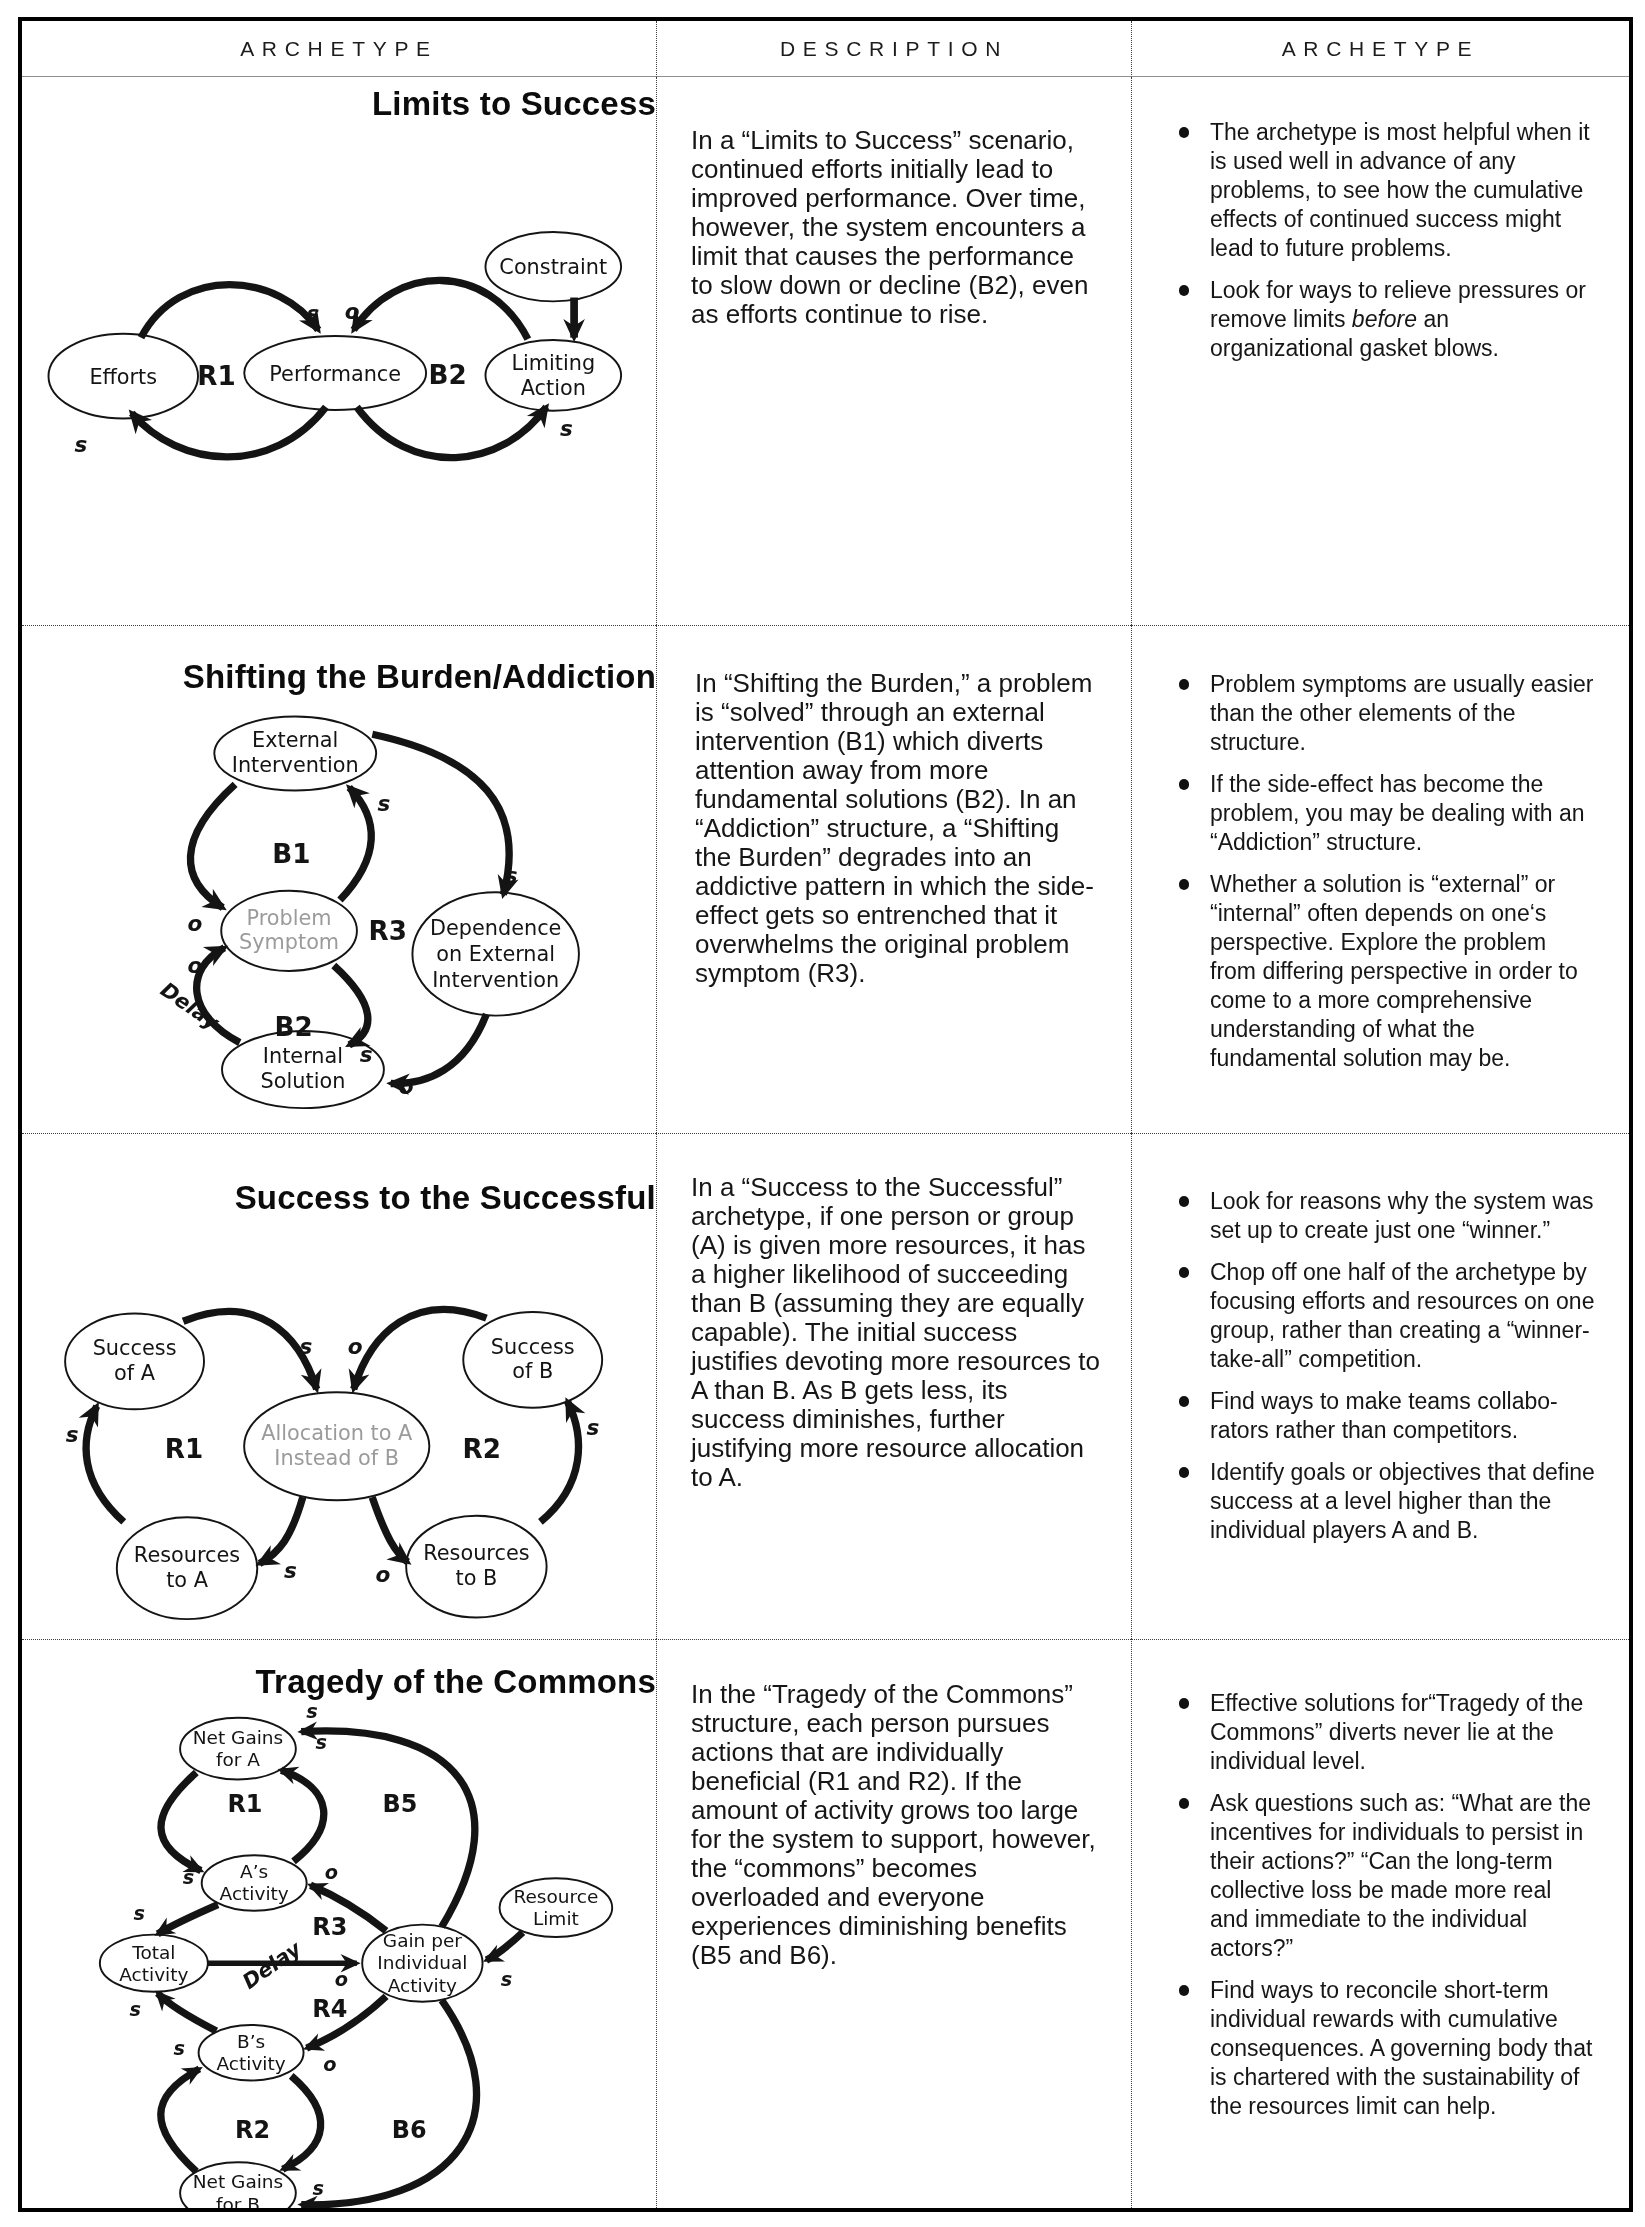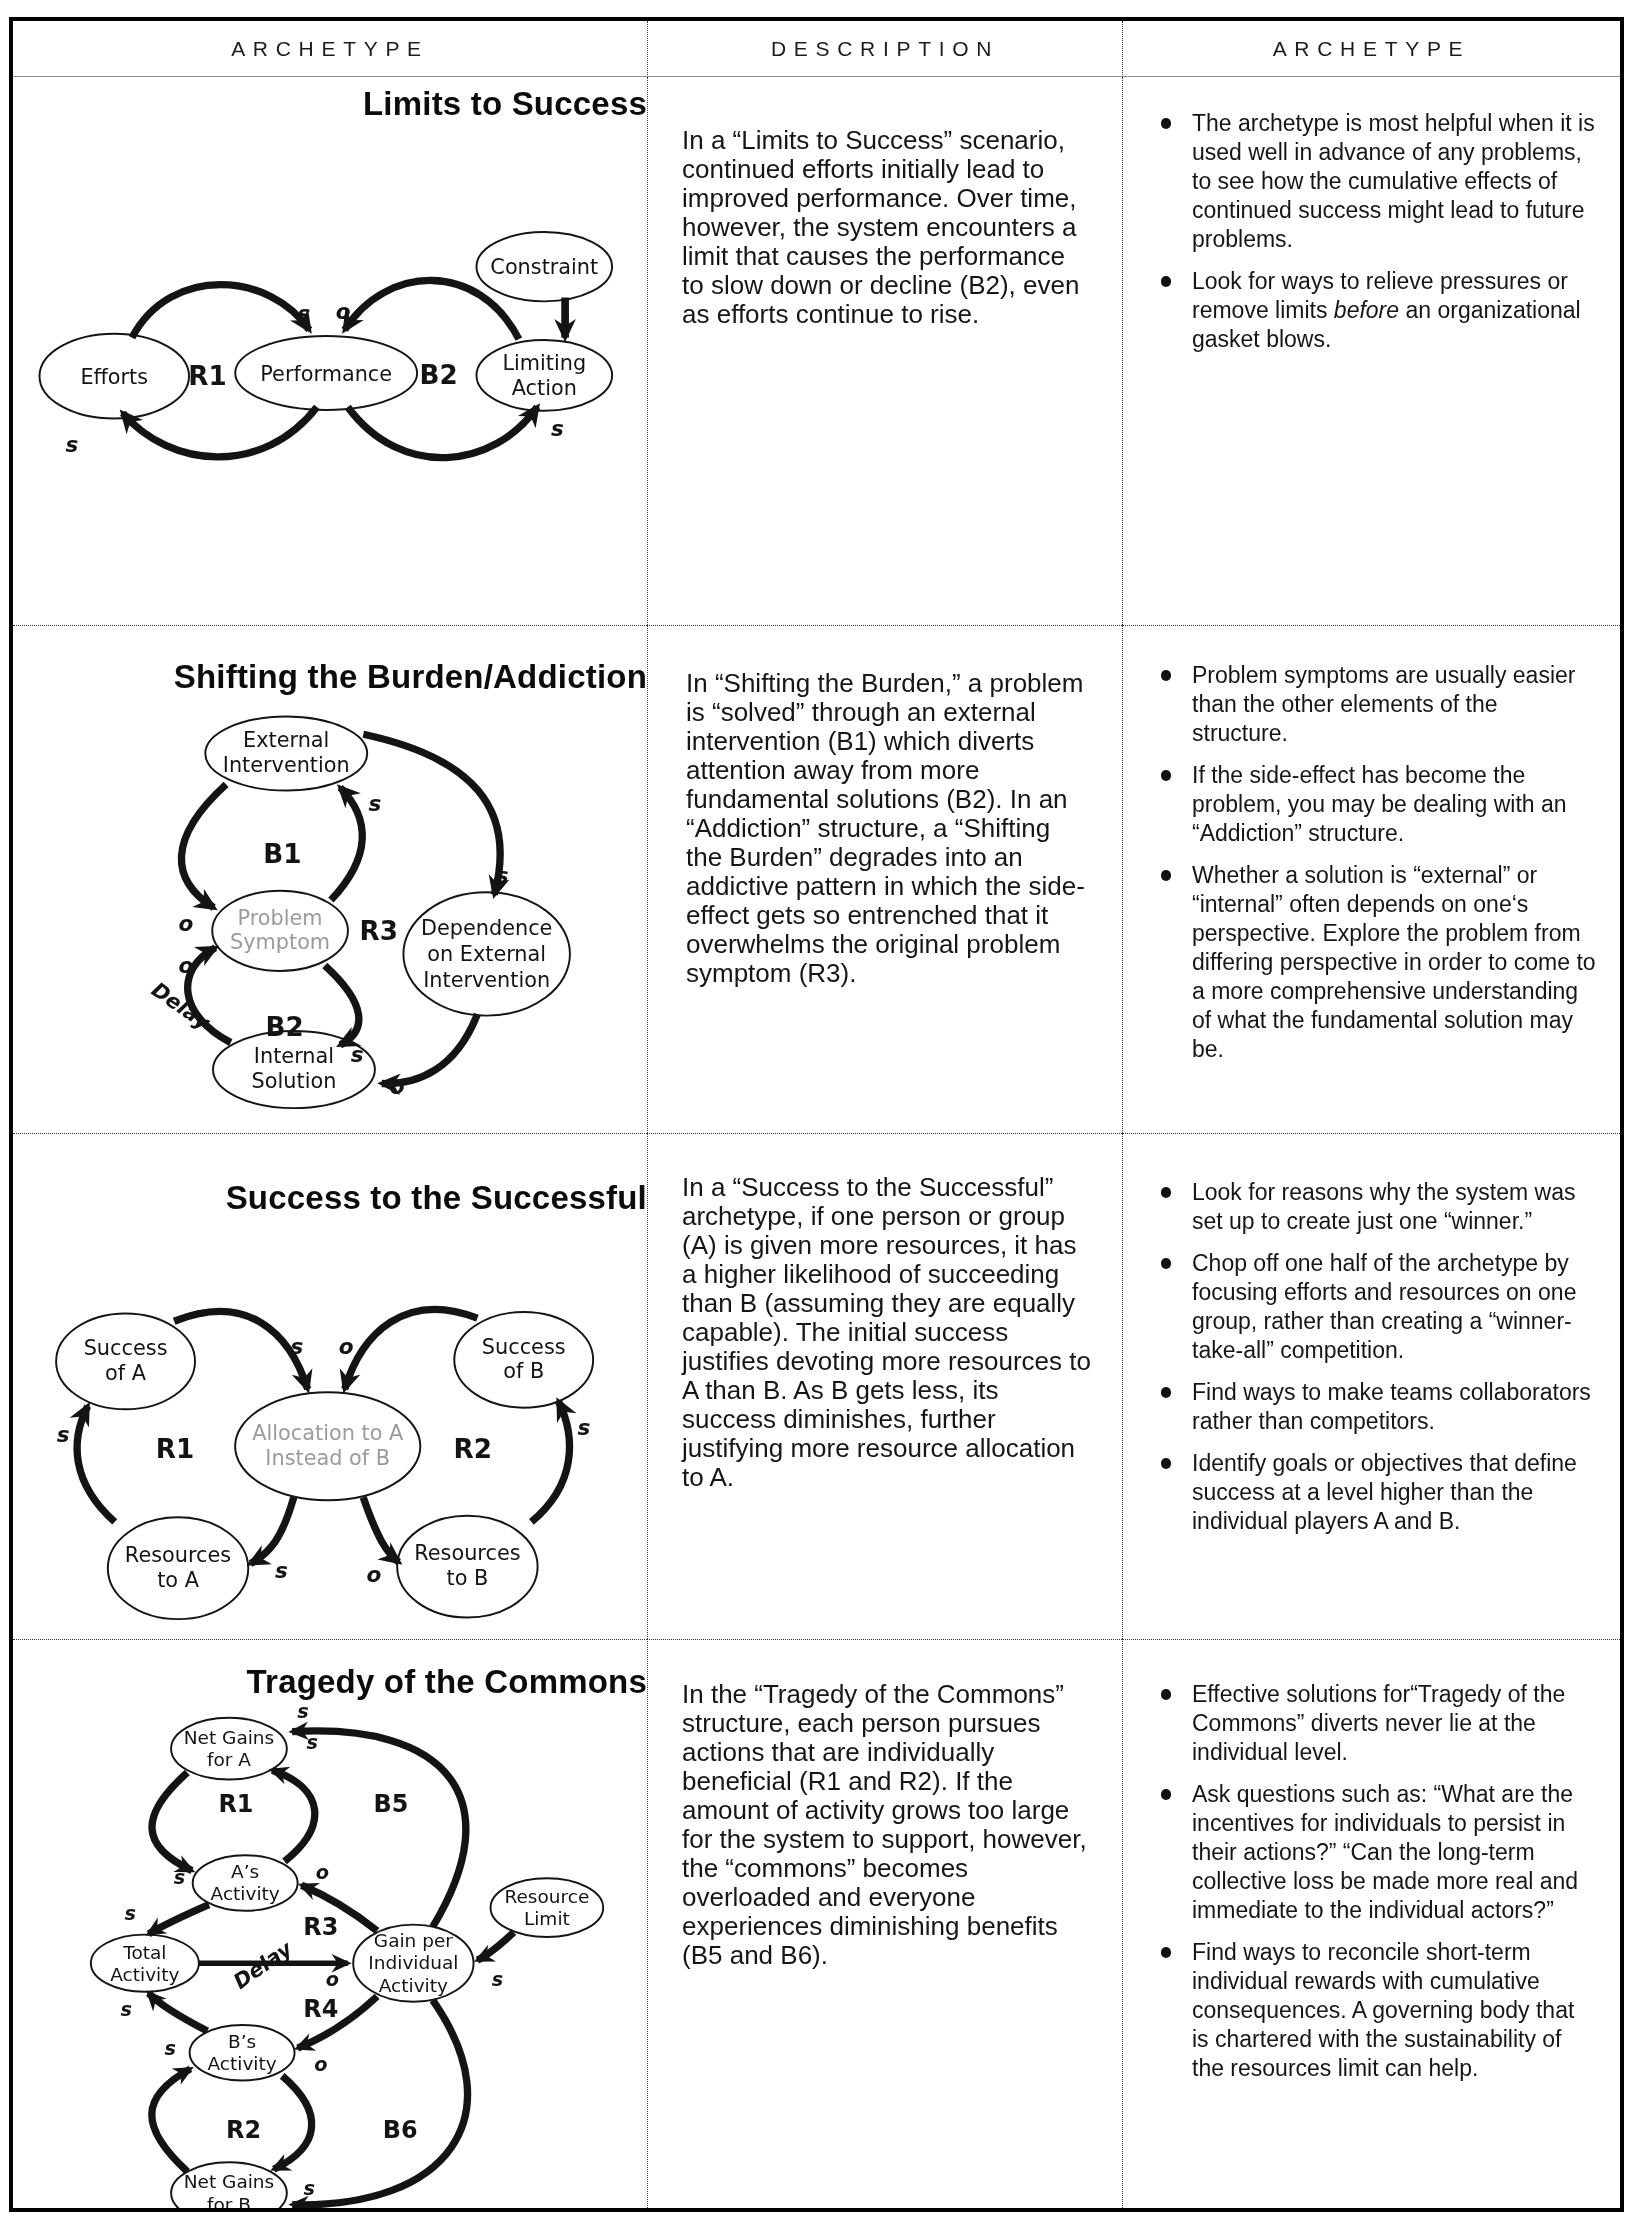--- a/index.html
+++ b/index.html
@@ -1,34 +1,34 @@
 <!DOCTYPE html>
 <html style="font-size:12.3px"><head>
 <meta charset="utf-8">
 <style>
   html,body { margin:0; padding:0; background:#fff; }
   body { width:1646px; height:2227px; position:relative; font-family:"Liberation Sans",sans-serif; }
-  .sheet { position:absolute; left:9px; top:17px; width:1615px; height:2195px;
+  .sheet { position:absolute; left:18px; top:17px; width:1615px; height:2195px;
            border:4.6px solid #000; box-sizing:border-box; background:#4c1d95;
            display:grid; grid-template-columns:634px 475px 1fr;
            grid-template-rows:56px 548px 508px 506px 1fr; }
   .cell { box-sizing:border-box; position:relative; overflow:hidden; background:#fff; }
   .colb, .colc { border-left:1.5px dotted #3c3c3c; }
   .hd { border-bottom:1.5px solid #8f8f8f; display:flex; align-items:center; justify-content:center;
         font-size:21px; letter-spacing:7.7px; color:#1c1c1c; }
   .rsep { border-top:1.5px dotted #3c3c3c; }
   .rtitle { margin:0; text-align:right; font-size:33px; font-weight:800; color:#0c0c0c; letter-spacing:0.2px; }
   .t1 { padding-top:7.7px; } .t2 { padding-top:32px;padding-left:15px; } .t3 { padding-top:45px; } .t4 { padding-top:23px; }
   .desc { font-size:26px; line-height:29px; color:#161616; }
   .d1 { padding:49px 31px 0 34px; } .d2 { padding:39px 29px 0 34px; }
   .d3 { padding:39px 29px 0 34px; } .d4 { padding:40px 29px 0 34px; }
   .guide { }
   .g1 { padding:28px 20px 0 29px; } .g2 { padding:31px 20px 0 29px; }
   .g3 { padding:40px 20px 0 29px; } .g4 { padding:36px 20px 0 29px; }
-  .guide ul { margin:4px; padding:0; list-style:none; }
+  .guide ul { margin:13px; padding:0; list-style:none; }
   .guide li { position:relative; padding-left:36px; margin-bottom:13px; font-size:23px; line-height:29px; color:#161616; }
   .bdot { position:absolute; left:4.6px; top:9.3px; width:10.8px; height:10.8px; background:#111; border-radius:50%; }
   em { font-style:italic; }
   .dia { position:absolute; }
   .dia ellipse { fill:#fff; stroke:#141414; stroke-width:2.5; }
   .arc { fill:none; stroke:#141414; stroke-width:9.5; }
   .arc-thin { fill:none; stroke:#141414; stroke-width:7; }
   .arc-con { fill:none; stroke:#141414; stroke-width:10; }
   .ntext { font-family:"DejaVu Sans",sans-serif; font-size:27px; fill:#141414; text-anchor:middle; }
   .ntext-sm { font-family:"DejaVu Sans",sans-serif; font-size:24px; fill:#141414; text-anchor:middle; }

